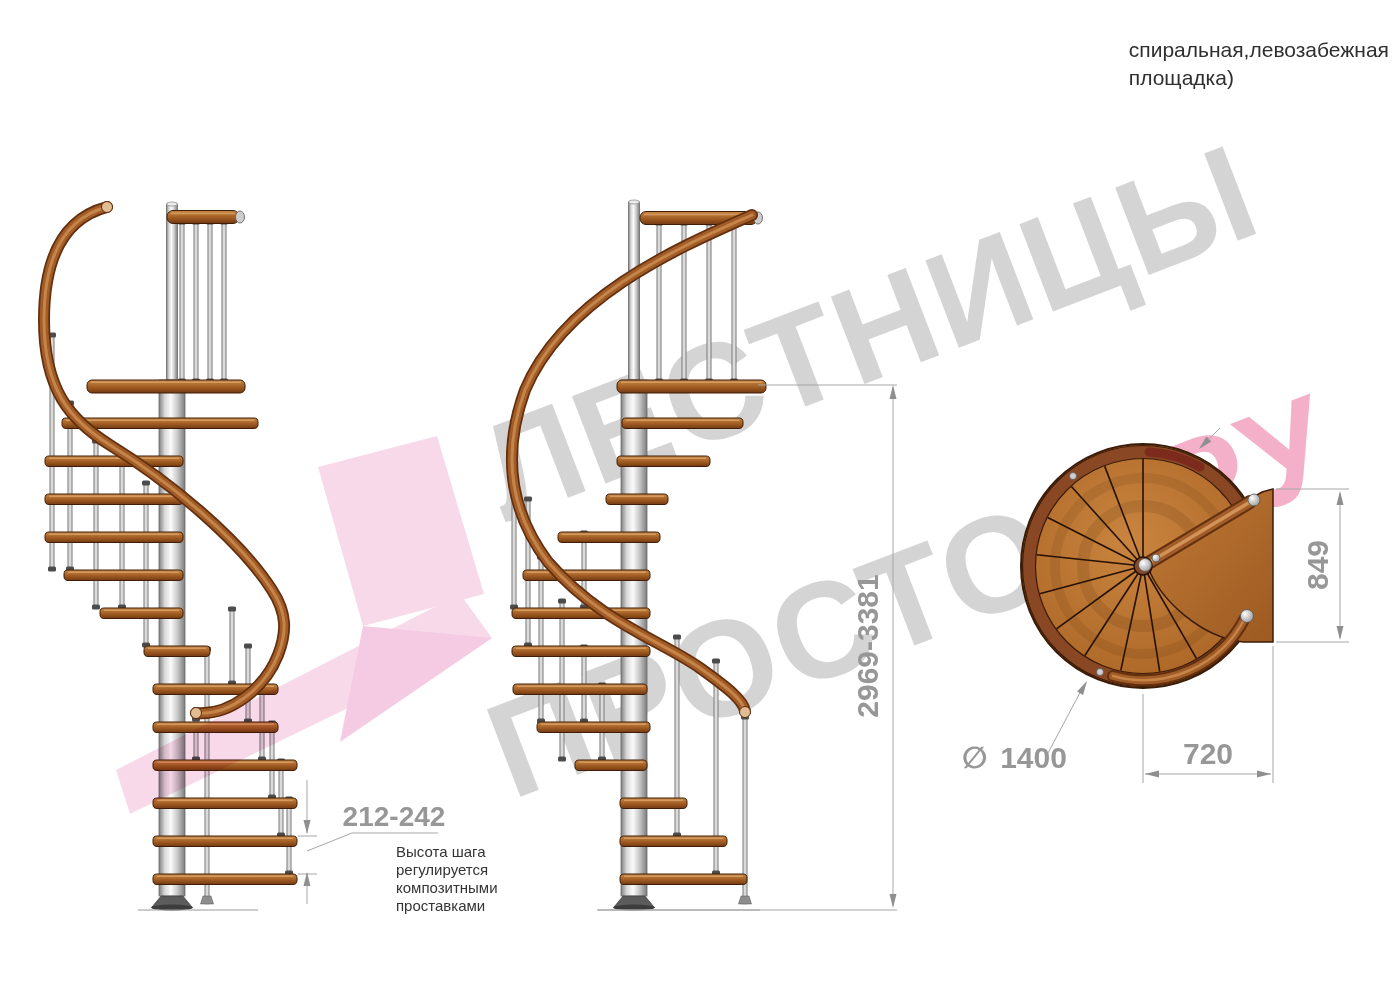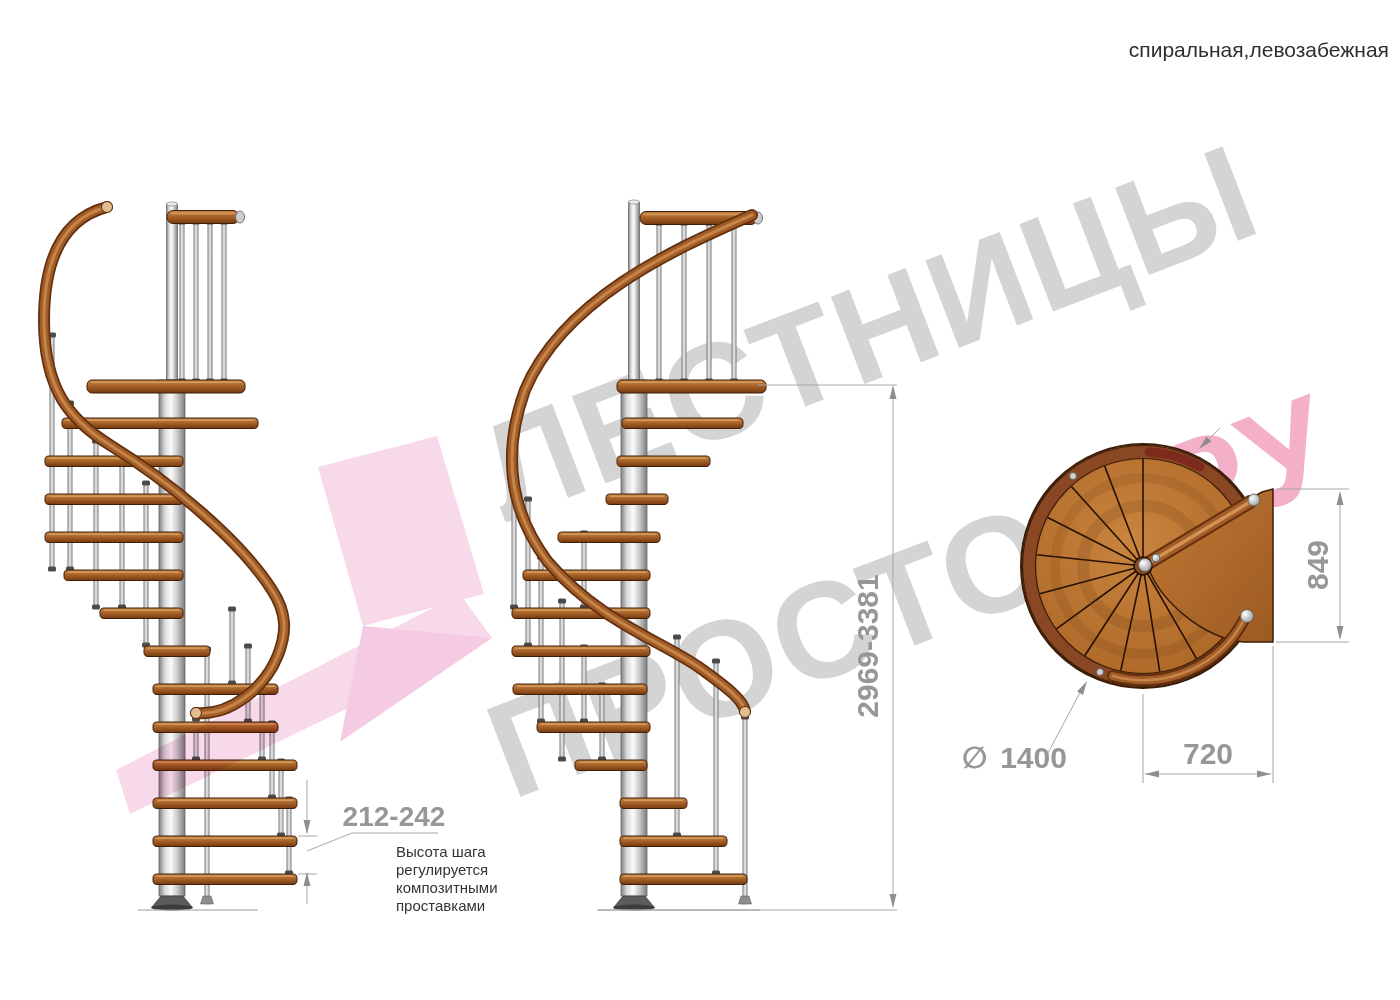--- a/index.html
+++ b/index.html
@@ -340,13 +340,14 @@
 
   <g style="mix-blend-mode:multiply" opacity="0.85">
     <polygon points="318,467 437,436 484,594 363,626" fill="#f7d3e7"></polygon>
     <polygon points="116,770 460,594 492,638 130,814" fill="#f7d3e7"></polygon>
     <polygon points="363,626 492,638 340,742" fill="#f3c2dd"></polygon>
   </g>
 </svg>
 
 <div id="title-block">
   <div>спиральная,левозабежная</div>
+  <div>площадка)</div>
 </div>
 
 </body></html>

